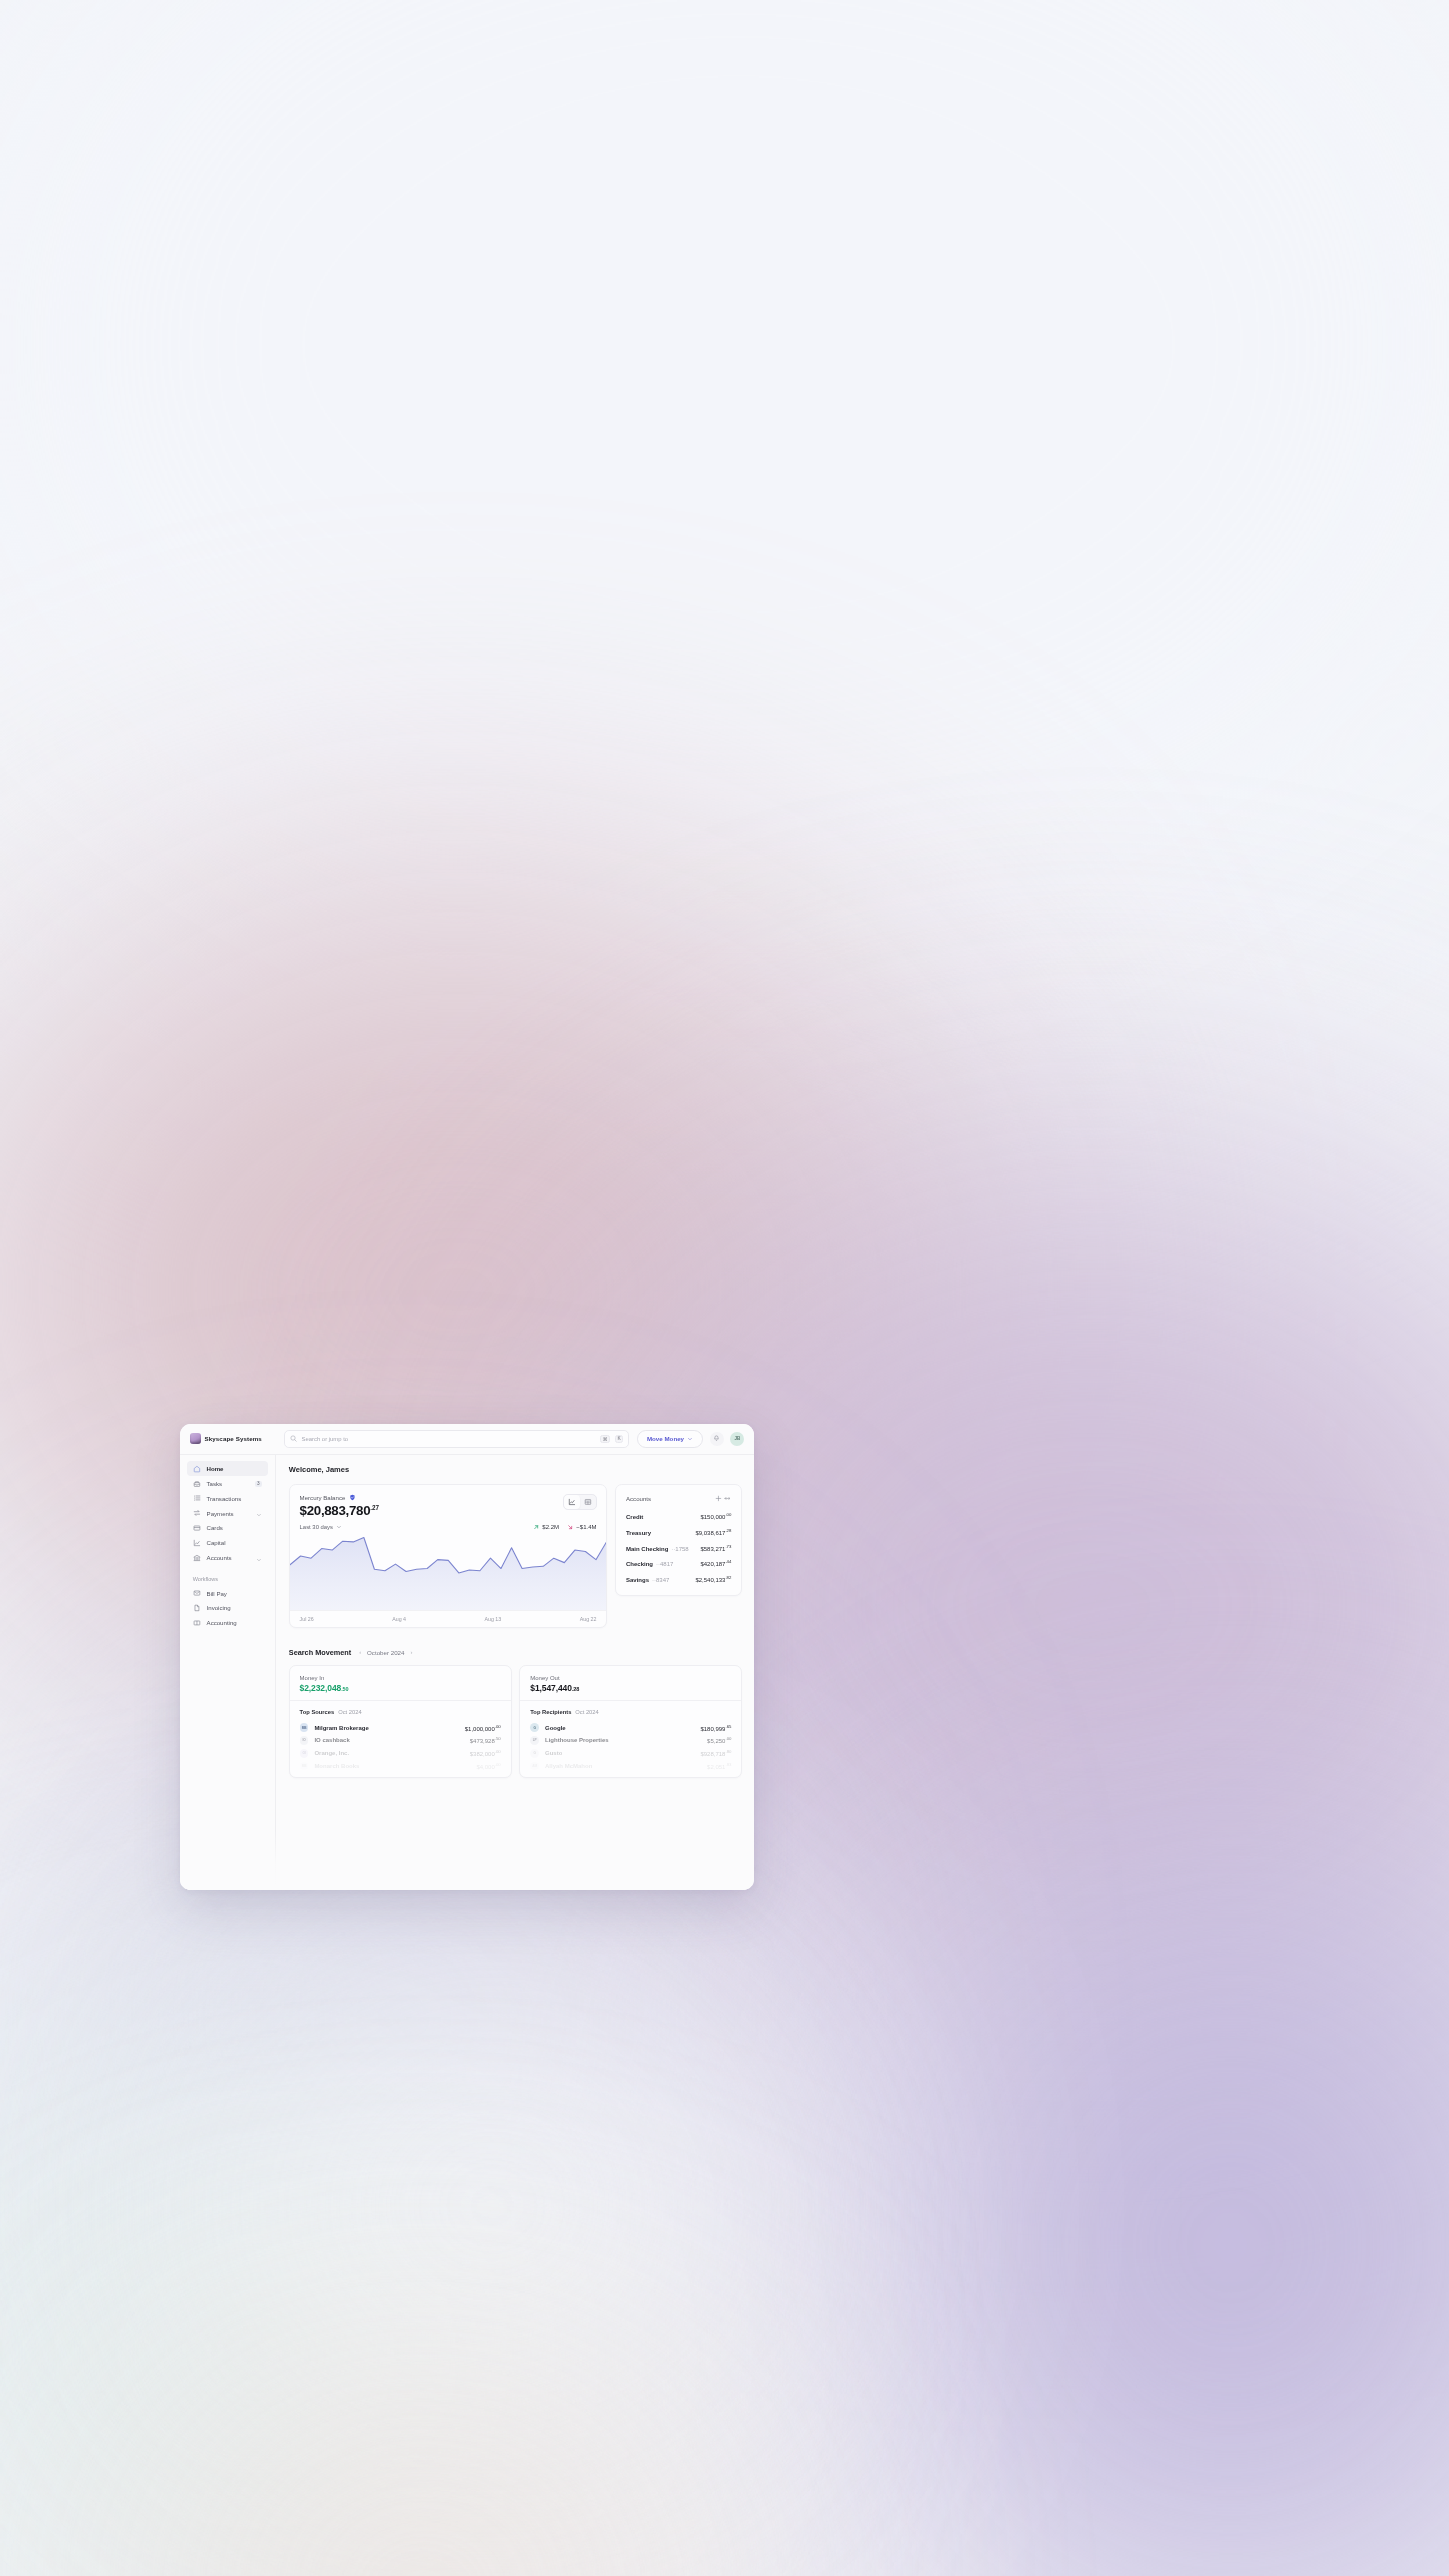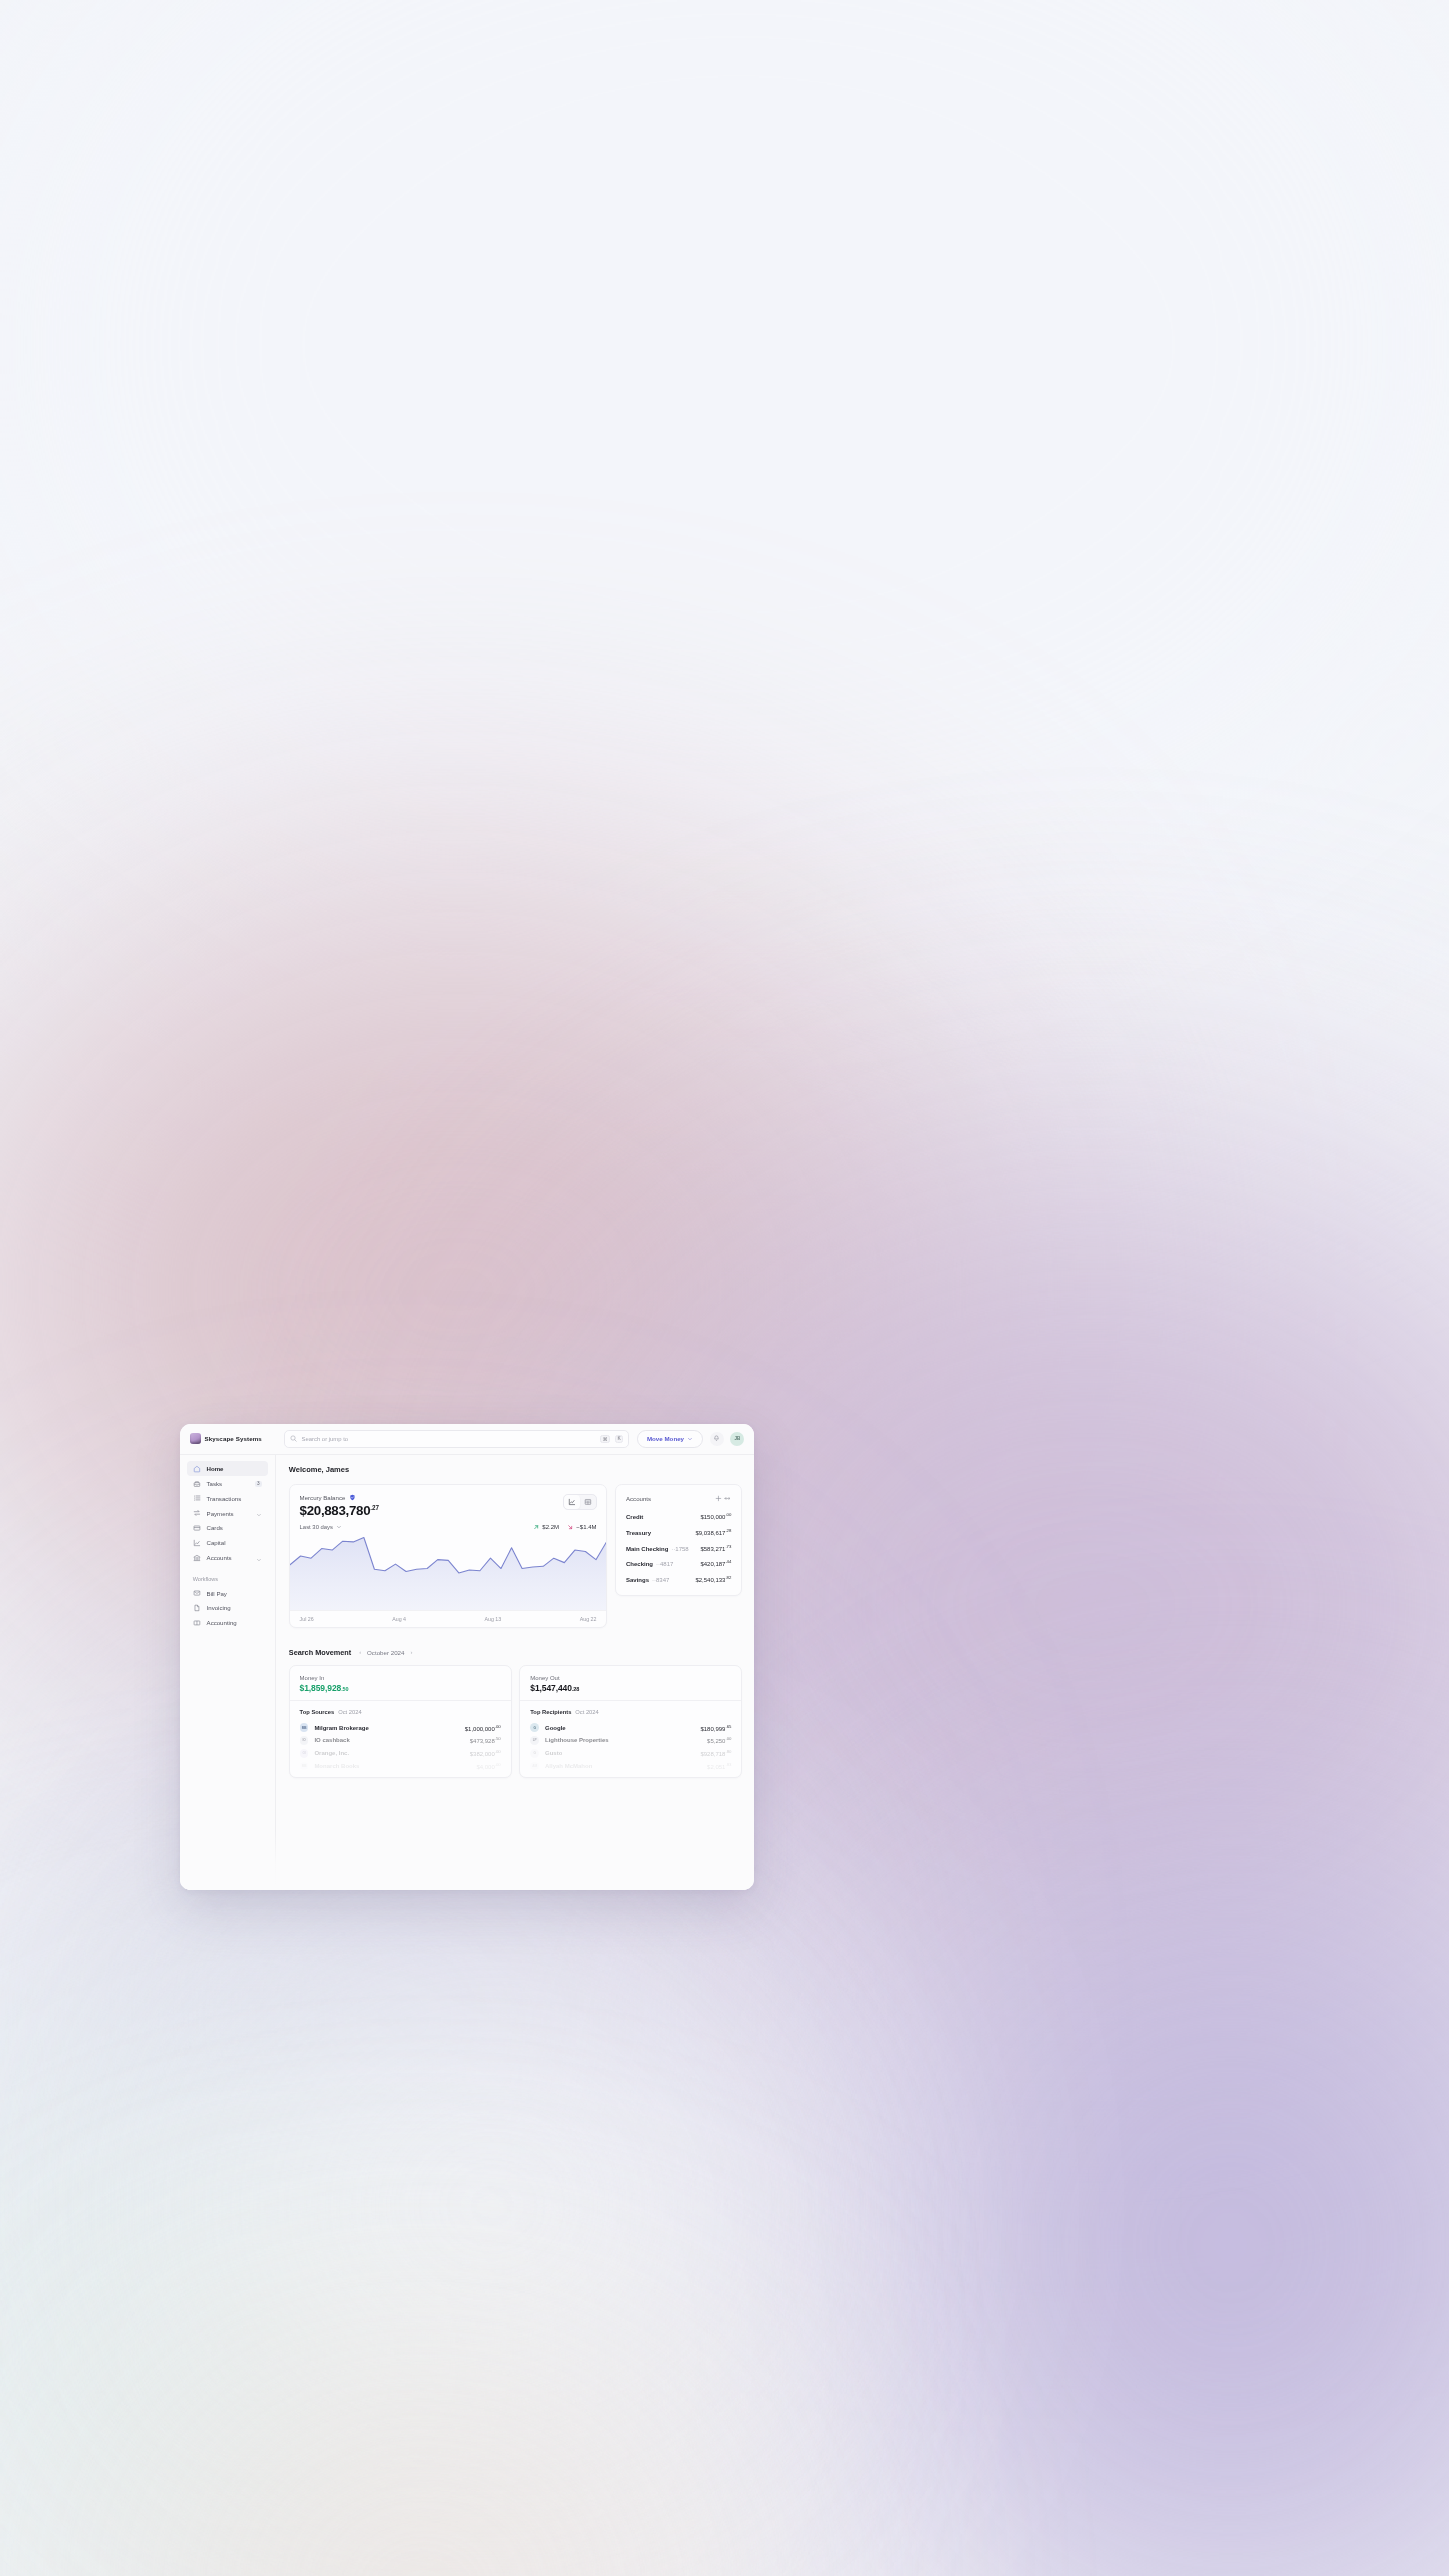--- a/index.html
+++ b/index.html
@@ -490,21 +490,21 @@
           <span class="arw">‹</span>
           <span class="per">October 2024</span>
           <span class="arw">›</span>
         </span>
       </div>
 
       <div id="row2">
 
         <div class="card mm-card">
           <div class="mm-label">Money In</div>
-          <div class="mm-amount in"><span>$1,859,928</span><span class="c">.50</span></div>
+          <div class="mm-amount in"><span>$2,232,048</span><span class="c">.50</span></div>
           <div class="mm-div"></div>
           <div class="mm-sub">
             <span class="a">Top Sources</span>
             <span class="b">Oct 2024</span>
           </div>
 
           <div class="pr-row">
             <span class="pr-av" style="background:#d9e4f2;color:#5a7193">MB</span>
             <span class="pr-name">Milgram Brokerage</span>
             <span class="pr-amt"><span>$1,000,000</span><span class="c">.00</span></span>

